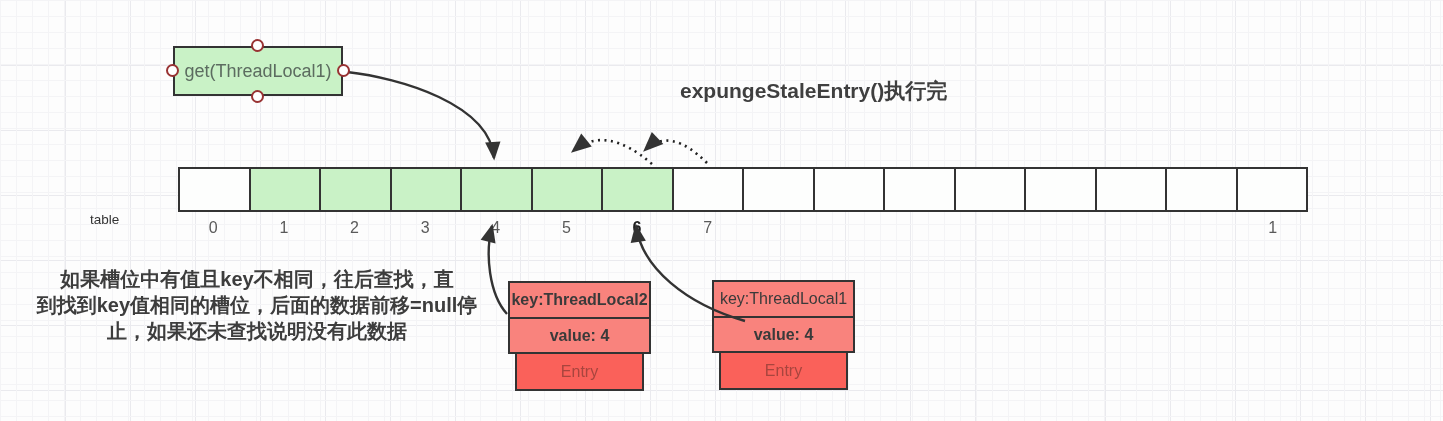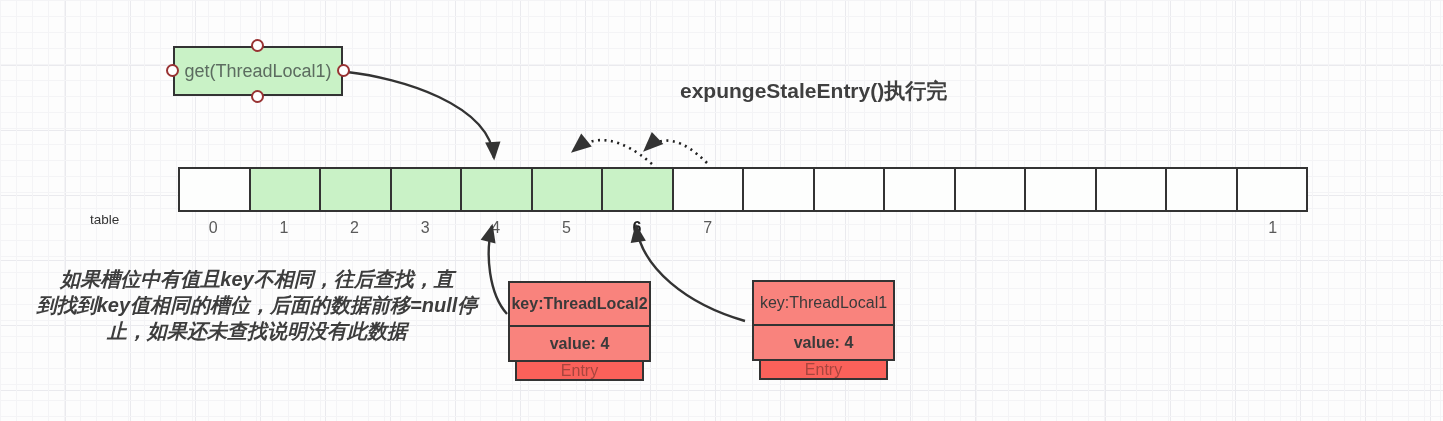--- a/index.html
+++ b/index.html
@@ -49,35 +49,35 @@
   }
   .cell-label{flex:1;text-align:center;font-size:16px;color:#5a5a5a;}
   .cell-label.bold{font-weight:700;color:#1f1f1f;}
   
   .note-top-right{
     position:absolute;left:680px;top:77px;width:372px;
     font-size:21px;font-weight:700;color:#3f3f3f;line-height:27px;
   }
   .note-left{
     position:absolute;left:28px;top:266px;width:458px;text-align:center;
-    font-size:20px;font-weight:700;color:#3d3d3d;line-height:26px;font-style:italic;
+    font-size:20px;font-weight:700;color:#3d3d3d;line-height:26px;
   }
   
   .entry{position:absolute;width:143px;}
   .entry-1{left:508px;top:281px;}
-  .entry-2{left:752px;top:280px;}
+  .entry-2{left:712px;top:280px;}
   .e-row{
     border:2px solid #333;background:#f9837d;box-sizing:border-box;
-    height:46px;display:flex;align-items:center;justify-content:center;
+    height:38px;display:flex;align-items:center;justify-content:center;
     font-size:16px;color:#3a3a3a;
   }
   .e-row + .e-row{margin-top:-2px;height:37px;}
   .e-row.bold{font-weight:700;}
   .e-tag{
-    width:129px;height:21px;margin:-2px auto 2px;box-sizing:border-box;
+    width:129px;height:39px;margin:-2px auto 2px;box-sizing:border-box;
     background:#fa615a;border:2px solid #333;
     display:flex;align-items:center;justify-content:center;
     font-size:16px;color:#a8453e;
   }
   svg.overlay{position:absolute;left:0;top:0;z-index:5;pointer-events:none;}
 </style>
 </head>
 <body>
 
 <div class="canvas">

